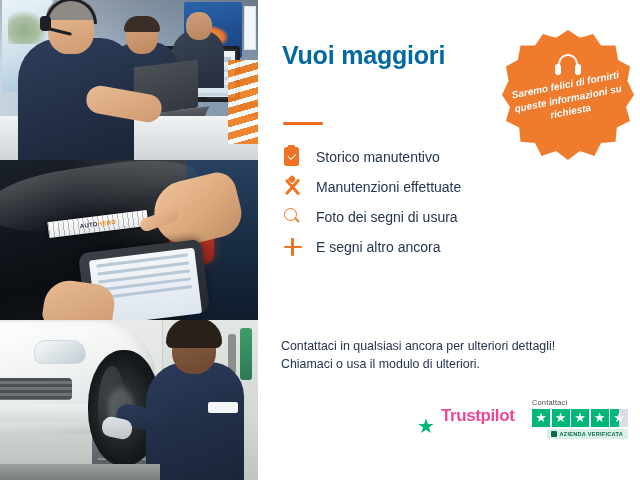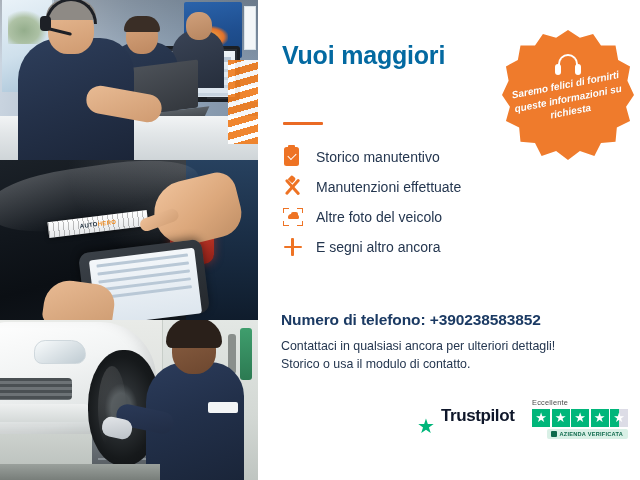--- a/index.html
+++ b/index.html
@@ -516,21 +516,21 @@
     display: flex; align-items: center; gap: 4px;
   }
   #tp-logo .tp-star {
     width: 0; height: 0;
     color: #00b67a;
     font-size: 20px;
     line-height: 20px;
     width: 20px;
   }
   #tp-logo .tp-name {
-    color: #0f172a;
+    color: #ec4899;
     font-size: 17px;
     font-weight: bold;
     letter-spacing: -0.4px;
   }
   #tp-rating {
     position: absolute;
     right: 0; top: 0;
     width: 100px;
   }
   #tp-eccellente {
@@ -698,60 +698,56 @@
         <span class="feature-icon">
           <span class="ic-tools">
               <i></i>
               <b></b>
               <u></u>
             </span>
         </span>
         <span class="feature-label">Manutenzioni effettuate</span>
       </div>
 
-
       <div class="feature-row">
         <span class="feature-icon">
-          <span class="ic-carframe">
-            <span class="tl"></span>
-              <span class="tr"></span>
-            <span class="bl"></span>
-              <span class="br"></span>
-            <span class="car"></span>
-          </span>
+          <span class="ic-search">
+              <span class="lens"></span>
+              <span class="handle"></span>
+            </span>
         </span>
-        <span class="feature-label">Altre foto del veicolo</span>
-      </div>
+        <span class="feature-label">Foto dei segni di usura</span>
+      </div>
+
 
       <div class="feature-row">
         <span class="feature-icon">
           <span class="ic-plus">
               <i></i>
               <b></b>
             </span>
         </span>
         <span class="feature-label">E segni altro ancora</span>
       </div>
 
     </div>
 
-    <div id="phone-heading">Numero di telefono: +390238583852</div>
 
     <div id="phone-desc">
       <div>Contattaci in qualsiasi ancora per ulteriori dettagli!</div>
-      <div>Storico o usa il modulo di contatto.</div>
+      <div>Chiamaci o usa il modulo di ulteriori.</div>
     </div>
 
     <div id="trustpilot">
       <div id="tp-logo">
         <span class="tp-star">★</span>
         <span class="tp-name">Trustpilot</span>
       </div>
       <div id="tp-rating">
-        <div id="tp-eccellente">Eccellente</div>
+        <div id="tp-eccellente">Contattaci</div>
         <div id="tp-stars">
           <span class="sq">
               <span>★</span>
             </span>
           <span class="sq">
               <span>★</span>
             </span>
           <span class="sq">
               <span>★</span>
             </span>

